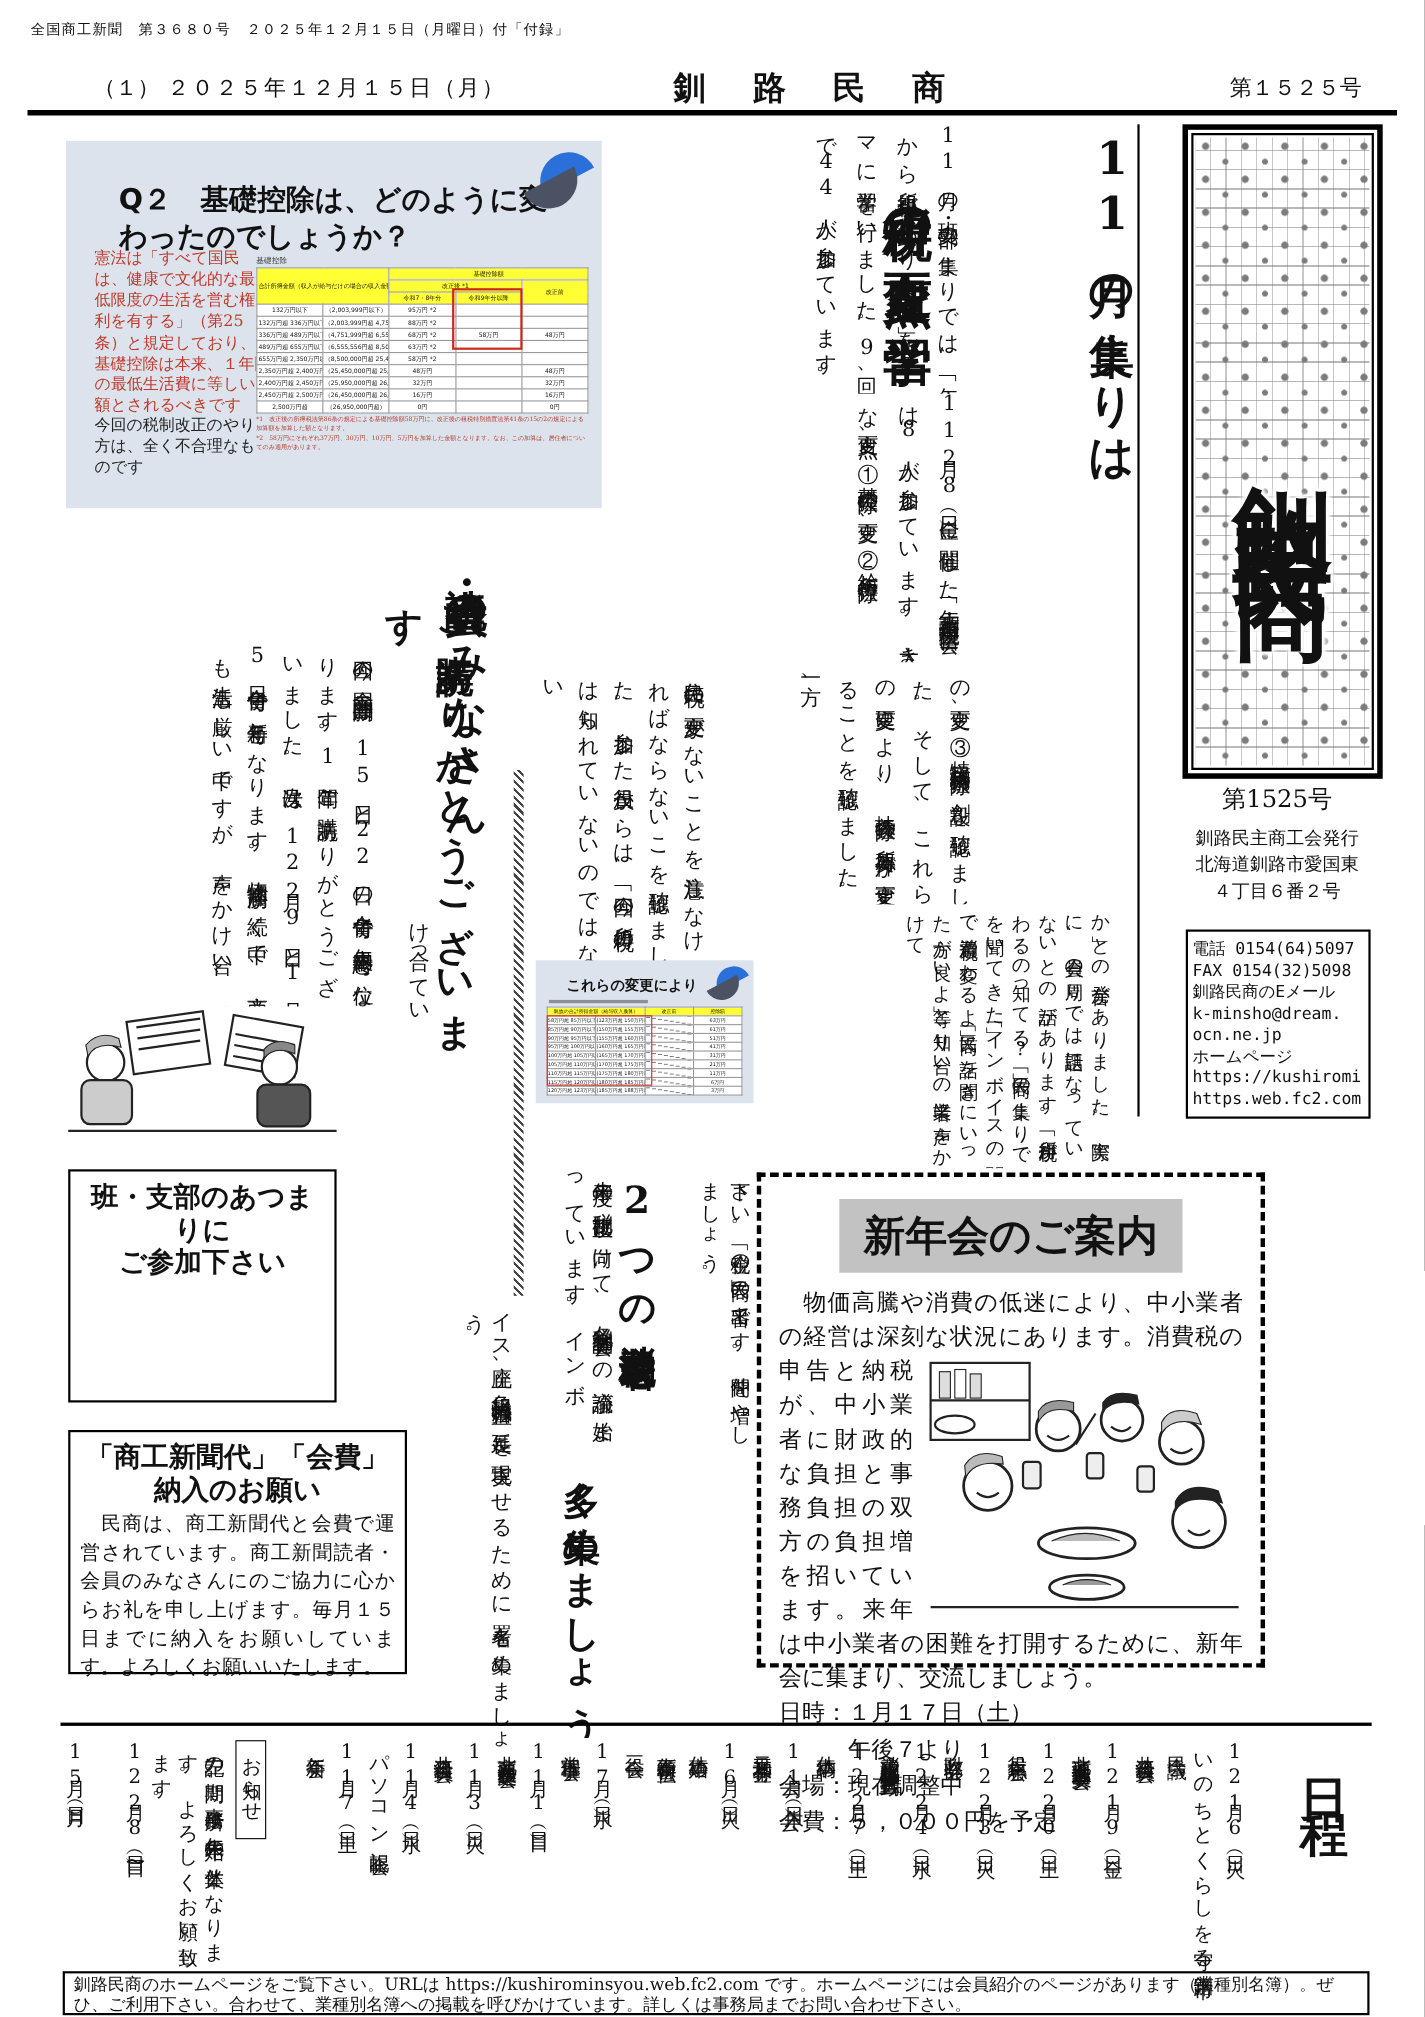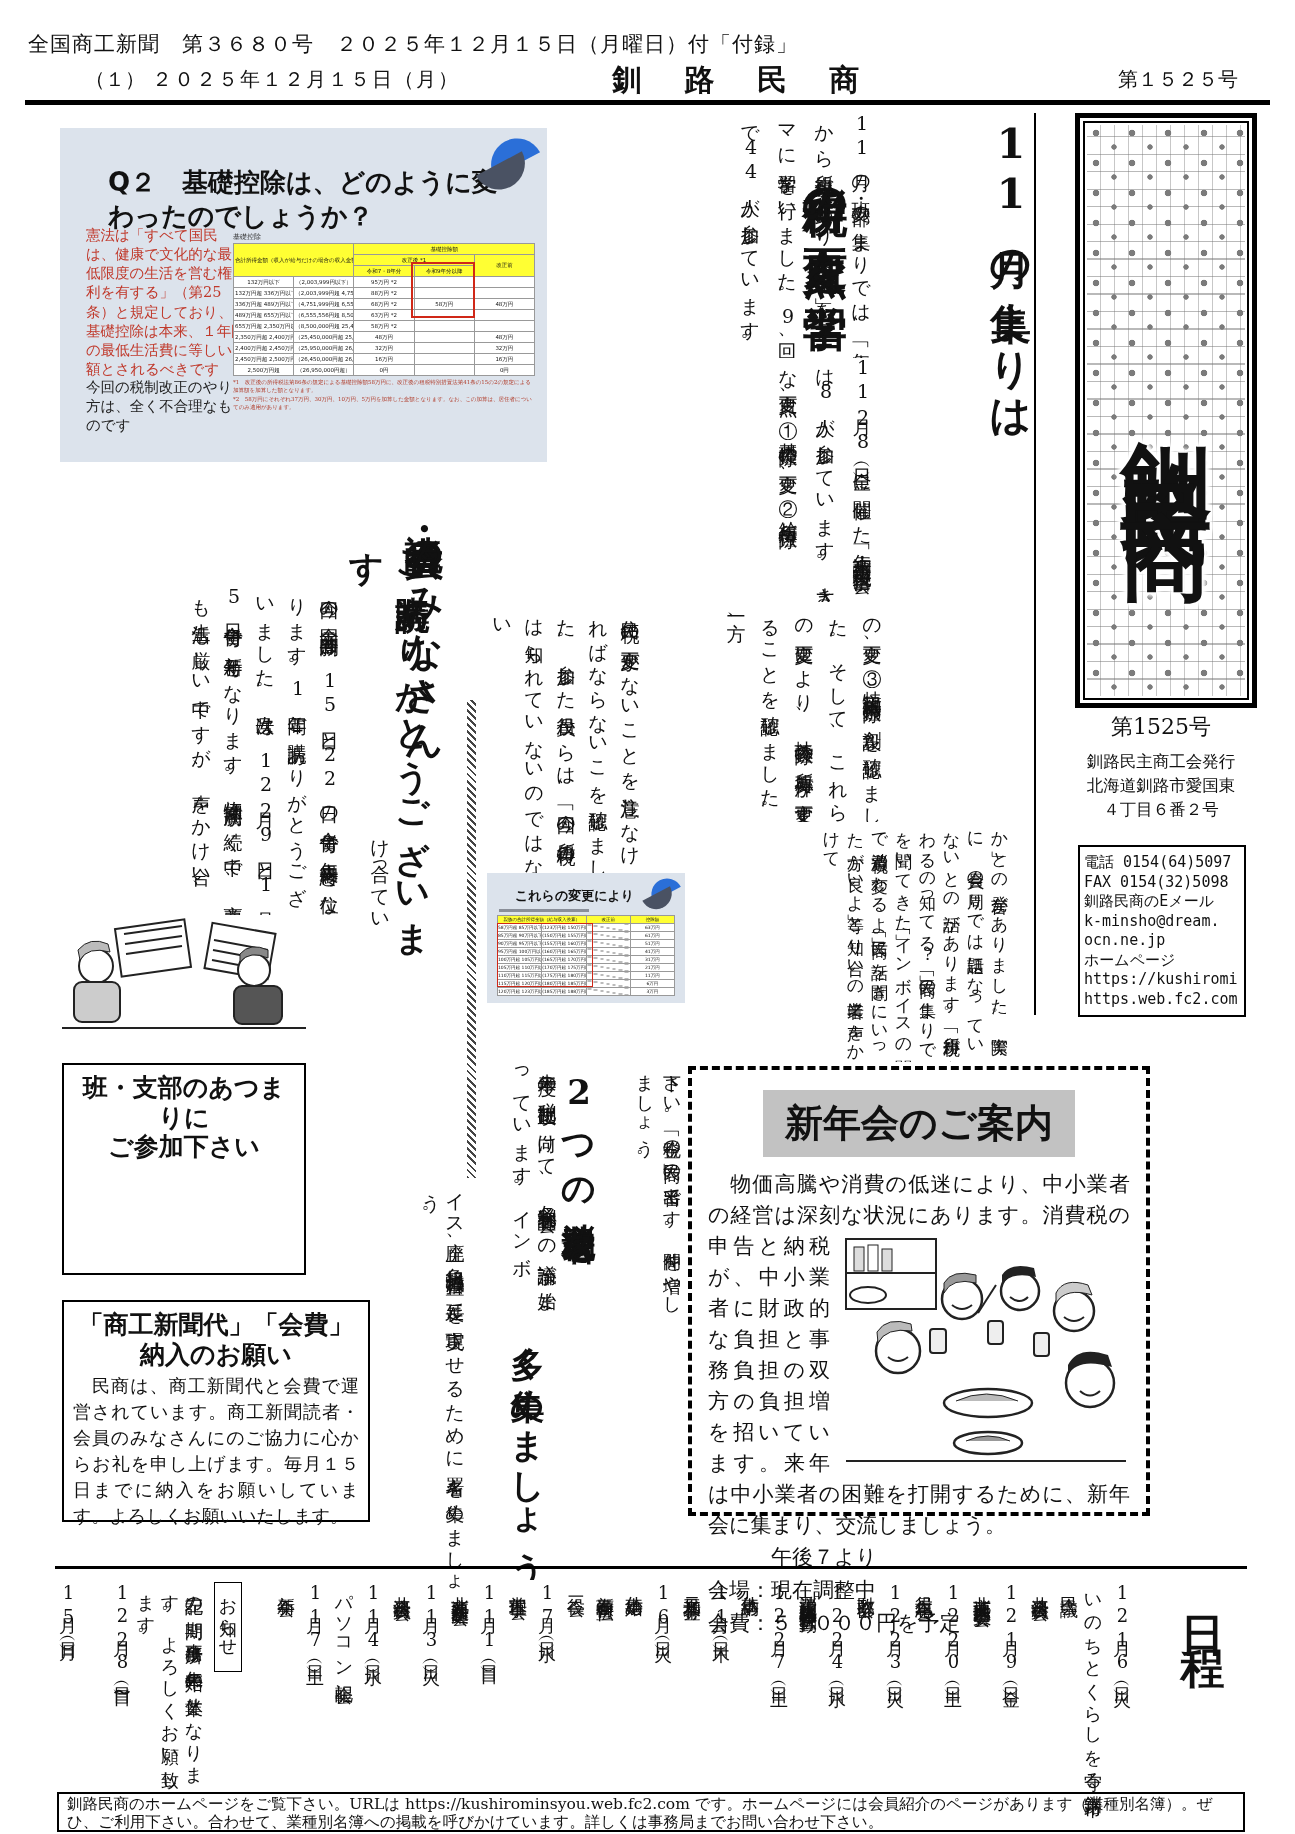--- a/index.html
+++ b/index.html
@@ -1,21 +1,21 @@
 <!DOCTYPE html>
 <html><head>
 <meta charset="utf-8">
 <style>
   html,body{margin:0;padding:0;background:#888;}
   .page{position:relative;width:1295px;height:1834px;background:#fff;margin:0 auto;
         font-family:"DejaVu Serif","Liberation Serif",serif;color:#111;overflow:hidden;}
   .abs{position:absolute;}
   .vt{writing-mode:vertical-rl;text-orientation:upright;letter-spacing:2px;overflow:hidden;}
   
-  .topline{left:28px;top:30px;font-size:21px;letter-spacing:1px;text-align:right;}
+  .topline{left:28px;top:18px;font-size:13px;letter-spacing:1px;text-align:right;}
   .pageno{left:85px;top:66px;font-size:20px;}
   .hdate{left:152px;top:66px;font-size:20px;letter-spacing:2px;}
   .pname{left:612px;top:60px;font-size:30px;font-weight:bold;letter-spacing:16px;}
   .issue{left:1118px;top:66px;font-size:20px;}
   .hrule{left:25px;top:100px;width:1245px;height:5px;background:#000;}
   .vsep{left:1034px;top:113px;width:2px;height:902px;background:#000;}
   
   .banner{left:1075px;top:113px;width:172px;height:585px;border:5px solid #000;box-shadow:inset 0 0 0 3px #fff,inset 0 0 0 5px #000;background:#fff;}
   .banner-pattern{position:absolute;inset:7px;opacity:.55;
     background-image:
@@ -413,20 +413,21 @@
         <rect x="196" y="100" width="15" height="23" rx="3" fill="#eee" stroke="#222" stroke-width="2"></rect>
         <ellipse cx="150" cy="170" rx="44" ry="14" fill="#fff" stroke="#222" stroke-width="2.5"></ellipse>
         <path d="M118 168 q30 -14 62 0" fill="#bbb" stroke="#222"></path>
         <ellipse cx="150" cy="210" rx="34" ry="11" fill="#fff" stroke="#222" stroke-width="2.5"></ellipse>
         <path d="M128 208 q22 -10 44 0" fill="#999" stroke="#222"></path>
         <path class="ln" d="M8 228 h280"></path>
       </svg>
     </div>
     <div class="party-body">　物価高騰や消費の低迷により、中小業者の経営は深刻な状況にあります。消費税の申告と納税が、中小業者に財政的な負担と事務負担の双方の負担増を招いています。来年は中小業者の困難を打開するために、新年会に集まり、交流しましょう。</div>
     <div class="party-detail">
+        <div class="party-detail-line">日時：１月１７日（土）</div>
         <div class="party-detail-line">　　　午後７より</div>
         <div class="party-detail-line">会場：現在調整中</div>
         <div class="party-detail-line">会費：５，０００円を予定</div>
       </div>
   </div>
 
   <div class="abs schrule"></div>
   <div class="abs sched">
     <div class="sched-title">日程</div>
     <div class="sch-date">12月16日（火）</div><div class="sch-event">いのちとくらしを守る釧路市民会議</div><div class="sch-event">共済会役員会</div><div class="sch-date">12月19日（金）</div><div class="sch-event">北商連拡大推進委員会</div><div class="sch-date">12月20日（土）</div><div class="sch-event">役員忘年会</div><div class="sch-date">12月23日（火）</div><div class="sch-event">財政部会</div><div class="sch-date">12月24日（水）</div><div class="sch-event">消費税廃止釧路各界連宣伝行動</div><div class="sch-date">12月27日（土）</div><div class="sch-event">仕事納め</div><div class="sch-date">1月1日（木）</div><div class="sch-event">元旦平和募金</div><div class="sch-date">1月6日（火）</div><div class="sch-event">仕事始め</div><div class="sch-event">新春街頭宣伝</div><div class="sch-event">三役会</div><div class="sch-date">1月7日（水）</div><div class="sch-event">常任理事会</div><div class="sch-date">1月11日（日）</div><div class="sch-event">北商連新春決起集会</div><div class="sch-date">1月13日（火）</div><div class="sch-event">共済会役員会</div><div class="sch-date">1月14日（水）</div><div class="sch-event">パソコン記帳会</div><div class="sch-date">1月17日（土）</div><div class="sch-event">新年会</div><span></span>

